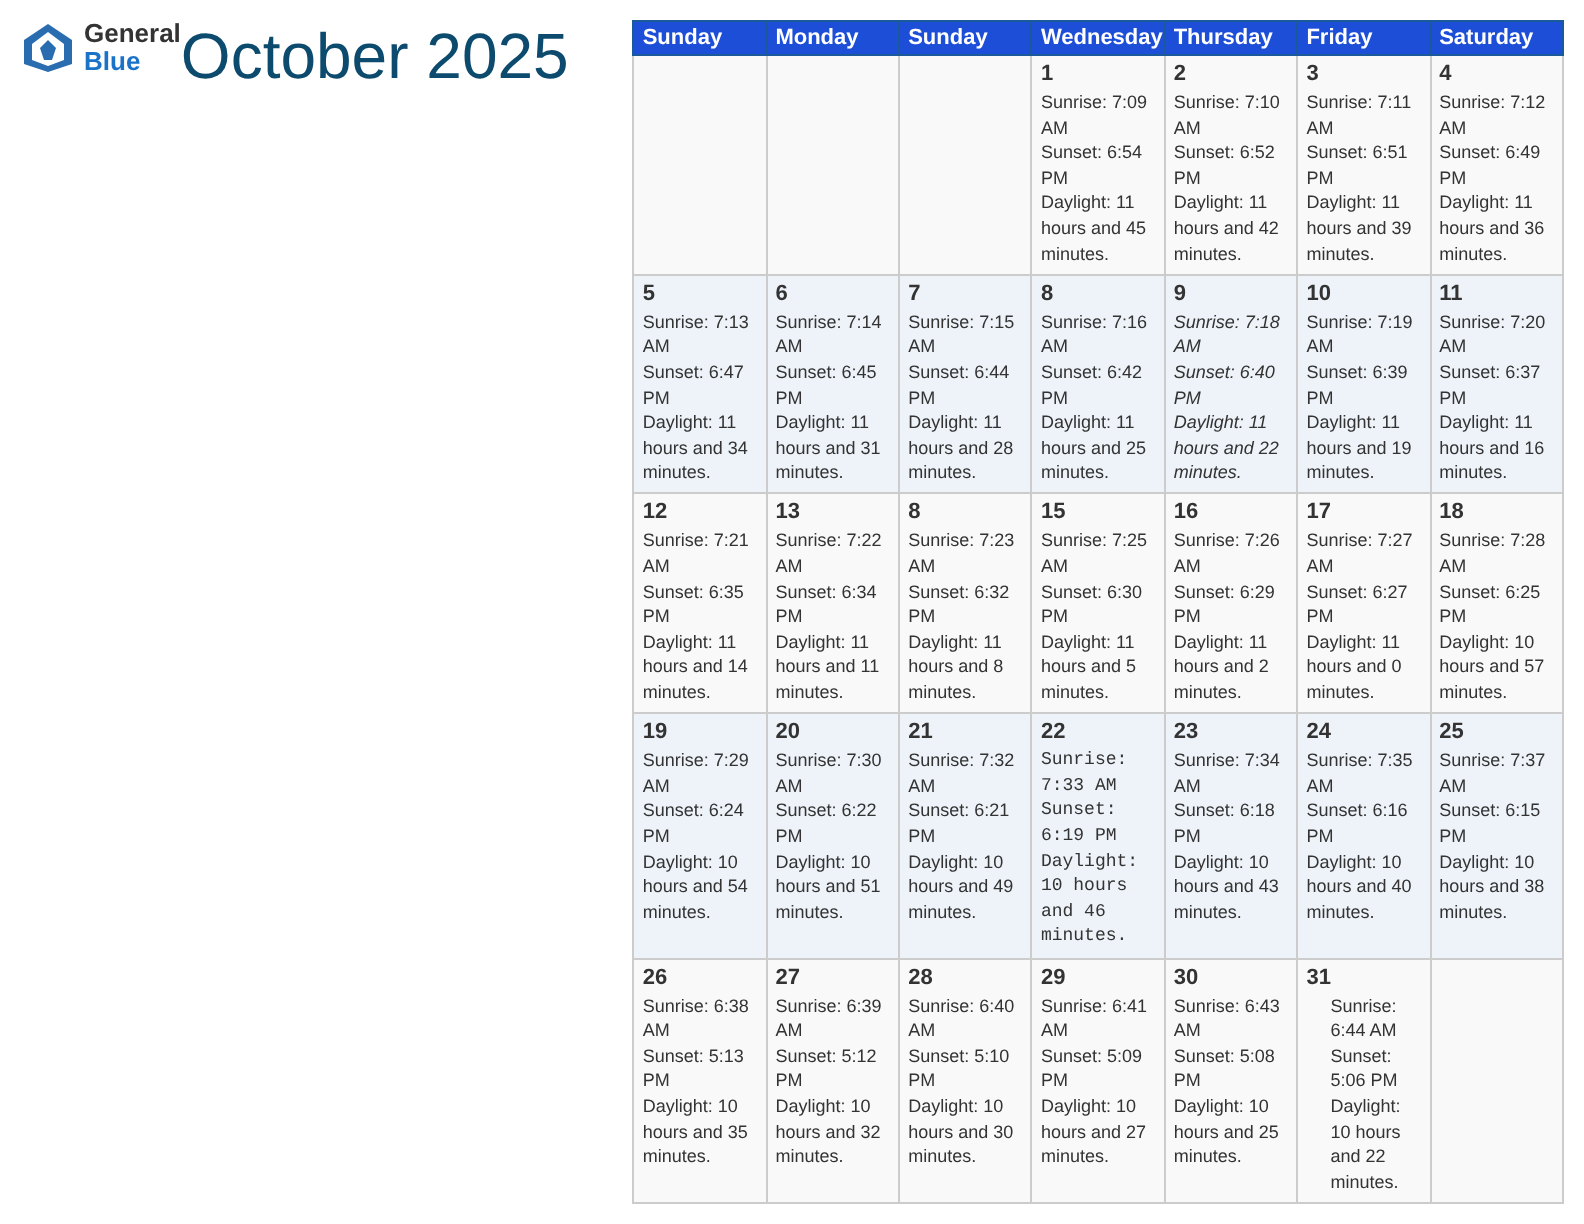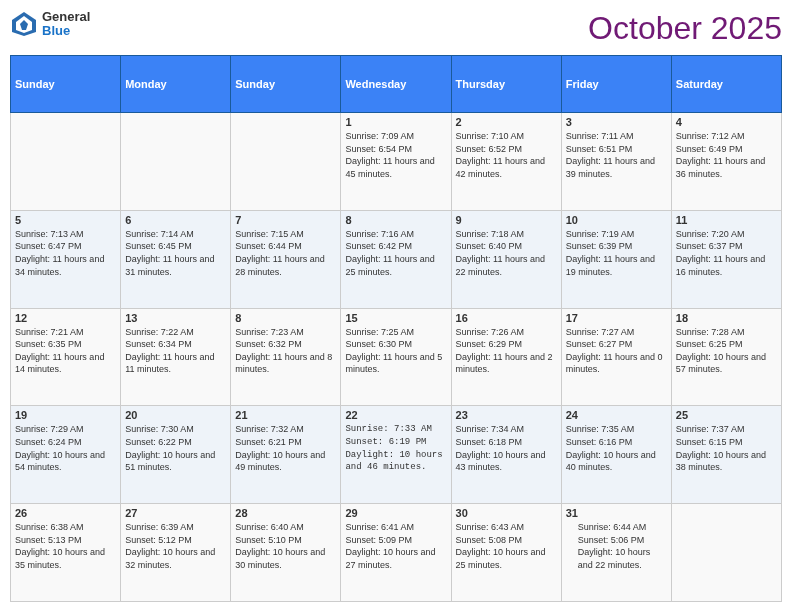--- a/index.html
+++ b/index.html
@@ -8,21 +8,22 @@
       height: 612px;
       font-family: Arial, sans-serif;
       background: #fff;
       overflow: hidden;
     }
     .page {
       width: 792px;
       height: 612px;
       padding: 10px;
       display: flex;
-      flex-direction: column;
+      flex-direction: row;
+      gap: 32px;
     }
     .header {
       display: flex;
       justify-content: space-between;
       align-items: flex-start;
       margin-bottom: 8px;
     }
     .logo {
       display: flex;
       align-items: center;
@@ -40,39 +41,39 @@
     .logo-icon {
       width: 28px;
       height: 28px;
     }
     .title-block {
       text-align: right;
     }
     .main-title {
       font-size: 32px;
       font-weight: 300;
-      color: #701a75;
+      color: #0c4a6e;
     }
     .subtitle {
       font-size: 14px;
       color: #555;
     }
     .calendar {
       flex: 1;
       border: 1px solid #ccc;
       border-collapse: collapse;
       width: 100%;
       table-layout: fixed;
     }
     .calendar th {
-      background: #3b82f6;
+      background: #1d4ed8;
       color: #fff;
       font-size: 11px;
       font-weight: bold;
-      padding: 22px 4px;
+      padding: 2px 4px;
       text-align: left;
       border: 1px solid #1a5a9a;
     }
     .calendar td {
       vertical-align: top;
       border: 1px solid #ccc;
       padding: 3px 4px;
       font-size: 9.2px;
       color: #333;
       height: 82px;
@@ -177,21 +178,21 @@
 Daylight: 11 hours and 28 minutes.</div>
           </td>
           <td>
             <span class="day-number">8</span>
             <div class="day-info" style="white-space: pre-line;">Sunrise: 7:16 AM
 Sunset: 6:42 PM
 Daylight: 11 hours and 25 minutes.</div>
           </td>
           <td>
             <span class="day-number">9</span>
-            <div class="day-info" style="white-space: pre-line;">Sunrise: 7:18 AM
+            <div class="day-info" style="white-space: pre-line; font-style: italic;">Sunrise: 7:18 AM
 Sunset: 6:40 PM
 Daylight: 11 hours and 22 minutes.</div>
           </td>
           <td>
             <span class="day-number">10</span>
             <div class="day-info" style="white-space: pre-line;">Sunrise: 7:19 AM
 Sunset: 6:39 PM
 Daylight: 11 hours and 19 minutes.</div>
           </td>
           <td>

